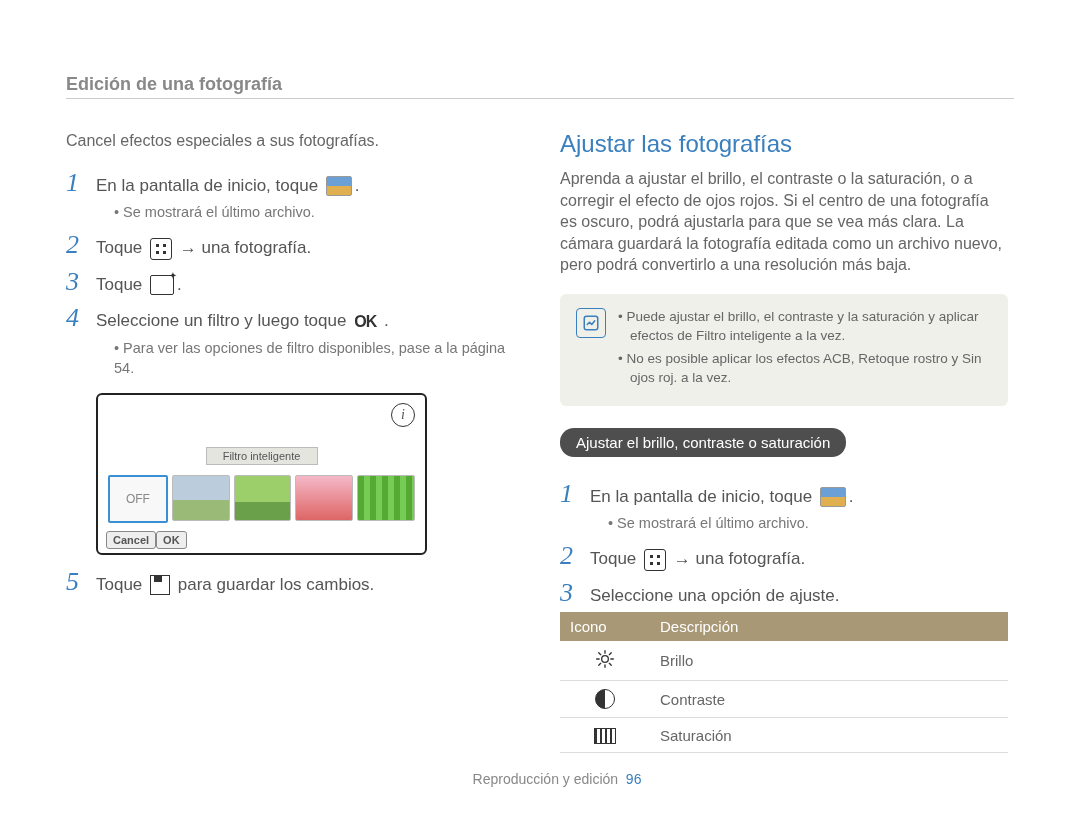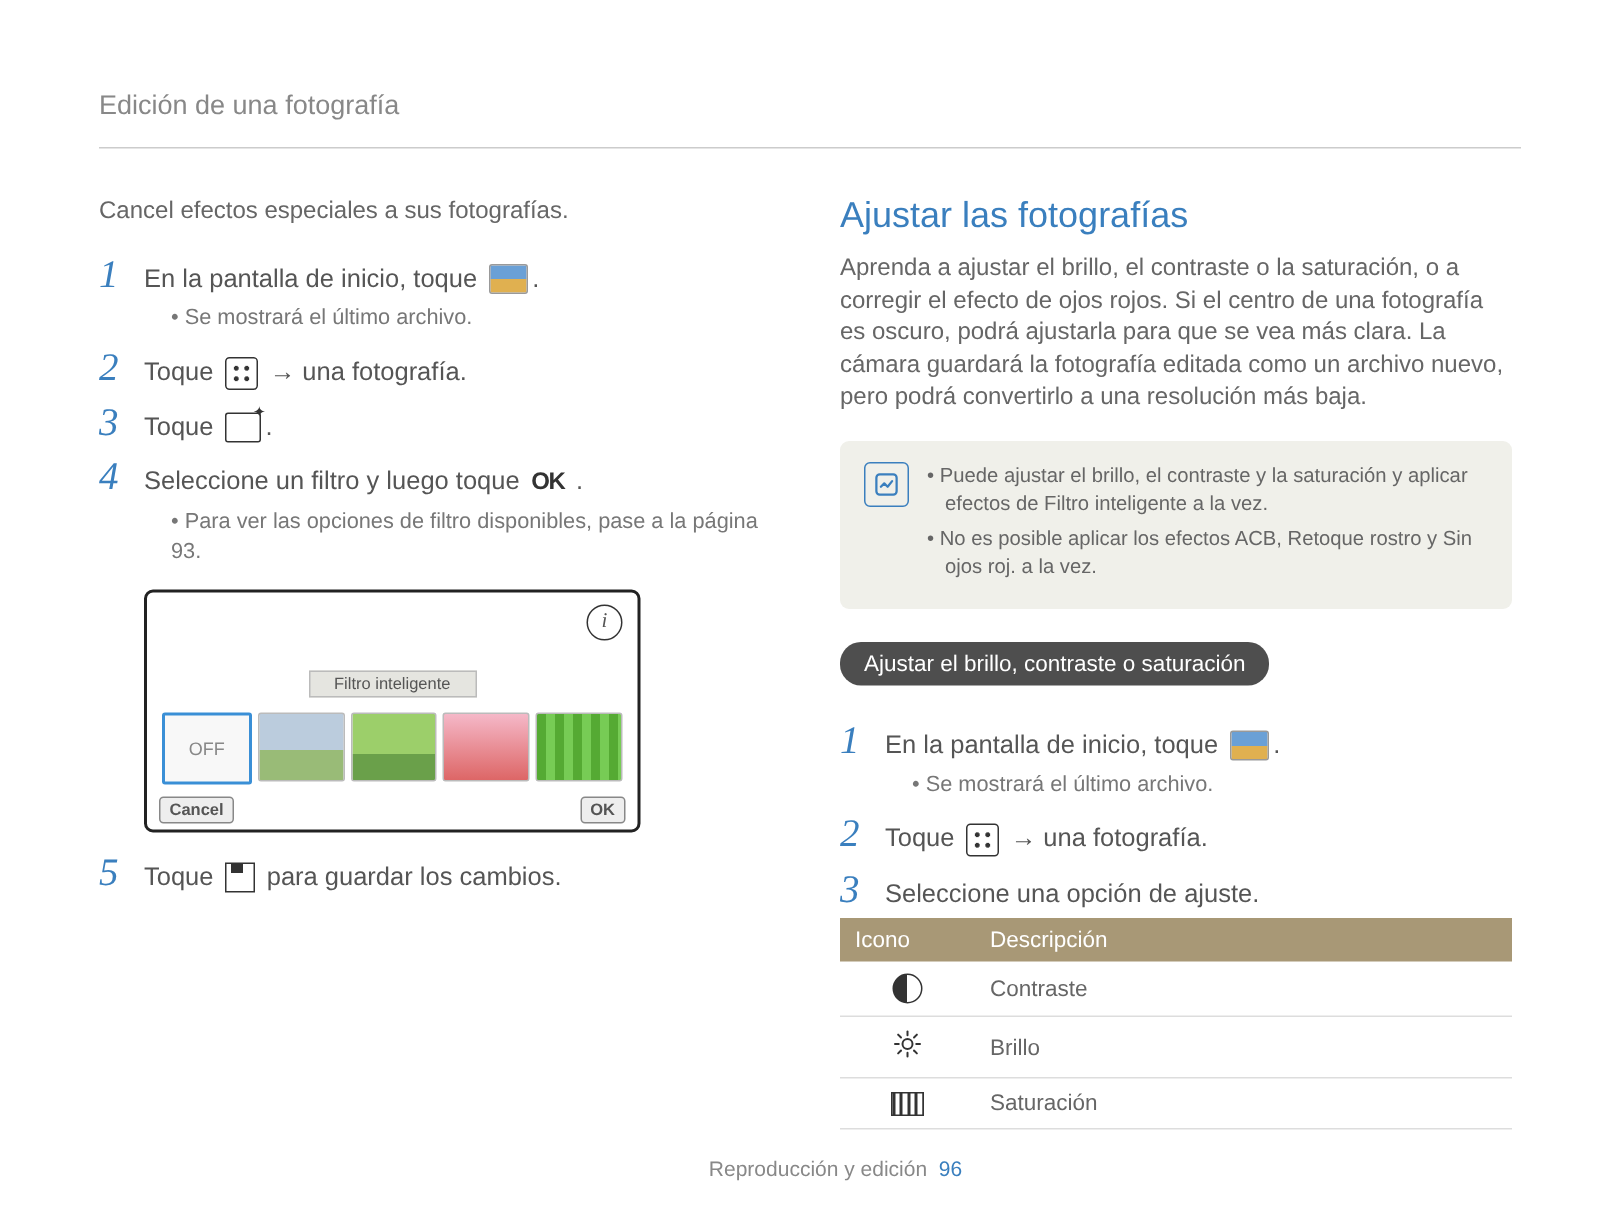--- a/index.html
+++ b/index.html
@@ -1,17 +1,17 @@
 <!DOCTYPE html>
 <html><head>
 <meta charset="utf-8">
 <style>
   html,body{margin:0;padding:0;background:#fff;}
   .page{width:1080px;height:815px;position:relative;font-family:Arial,Helvetica,sans-serif;color:#555;}
-  .breadcrumb{position:absolute;left:66px;top:60px;font-size:18px;color:#888;font-weight:400;}
+  .breadcrumb{position:absolute;left:66px;top:74px;font-size:18px;color:#888;font-weight:700;}
   .hr{position:absolute;left:66px;top:98px;width:948px;height:1px;background:#ccc;}
   .col{position:absolute;top:130px;width:448px;}
   .col-left{left:66px;}
   .col-right{left:560px;}
   .h2{font-size:24px;color:#3a7fbe;font-weight:400;margin:0 0 10px 0;}
   .intro{font-size:16px;color:#666;margin:0 0 18px 0;line-height:1.35;}
   .step{display:flex;align-items:baseline;margin:8px 0 4px 0;}
   .step-num{font-family:Georgia,'Times New Roman',serif;font-style:italic;color:#3a7fbe;font-size:26px;width:30px;flex:0 0 30px;line-height:1;}
   .step-body{font-size:17px;color:#555;line-height:1.5;}
   .sub{margin:2px 0 10px 48px;font-size:14.5px;color:#777;line-height:1.4;}
@@ -53,21 +53,21 @@
   .mock .info{width:22px;height:22px;border:1.4px solid #333;border-radius:50%;display:flex;align-items:center;justify-content:center;font-family:Georgia,serif;font-style:italic;font-size:14px;}
   .mock .label{margin:18px auto 6px auto;width:110px;text-align:center;font-size:11px;background:#e5e5e0;border:1px solid #bbb;padding:2px 0;}
   .mock .strip{display:flex;gap:4px;padding:4px;text-align:right;}
   .mock .tn{flex:1;height:44px;border:1px solid #bbb;border-radius:2px;}
   .mock .tn.sel{border:2px solid #3a8fd6;}
   .mock .tn.off{display:flex;align-items:center;justify-content:center;font-size:12px;color:#888;background:#f8f8f8;}
   .mock .tn.t2{background:linear-gradient(#bcd 55%,#9b7 55%);}
   .mock .tn.t3{background:linear-gradient(#9ccf6a 60%,#6aa04a 60%);}
   .mock .tn.t4{background:linear-gradient(#f5b8c8,#d66);}
   .mock .tn.t5{background:repeating-linear-gradient(90deg,#5a3 0 6px,#7c5 6px 12px);}
-  .mock .btns{display:flex;justify-content:space-between;padding:4px 2px 0 2px;gap:20px;}
+  .mock .btns{display:flex;justify-content:flex-start;padding:4px 2px 0 2px;}
   .mock .mbtn{font-size:11px;font-weight:bold;border:1px solid #888;border-radius:3px;padding:2px 6px;background:#eee;}
 </style>
 </head>
 <body>
 
 <div class="page">
 
   <div class="breadcrumb">Edición de una fotografía</div>
   <div class="hr"></div>
 
@@ -101,21 +101,21 @@
     </div>
 
     <div class="step">
       <div class="step-num">4</div>
       <div class="step-body">
         <span>Seleccione un filtro y luego toque</span>
         <span class="iicon i-ok">OK</span>
         <span>.</span>
       </div>
     </div>
-    <div class="sub">Para ver las opciones de filtro disponibles, pase a la página 93.</div>
+    <div class="sub">Para ver las opciones de filtro disponibles, pase a la página 54.</div>
 
     <div class="mock">
       <div class="topbar">
           <div class="info">i</div>
         </div>
       <div class="label">Filtro inteligente</div>
       <div class="strip">
         <div class="tn sel off">OFF</div>
         <div class="tn t2"></div>
         <div class="tn t3"></div>
@@ -178,44 +178,44 @@
     <div class="step">
       <div class="step-num">3</div>
       <div class="step-body"><span>Seleccione una opción de ajuste.</span></div>
     </div>
 
     <table class="tbl">
       <tbody>
           <tr>
         <th>Icono</th>
         <th>Descripción</th>
-      </tr>
-      <tr>
-        <td class="ic"><span class="iicon i-contrast"></span></td>
-        <td>Contraste</td>
       </tr>
       <tr>
         <td class="ic"><span>
           <svg class="i-bright" viewBox="0 0 24 24" stroke="#333" stroke-width="1.6" fill="none">
                   <circle cx="12" cy="12" r="4"></circle>
                   <g stroke-linecap="round">
                     <line x1="12" y1="2" x2="12" y2="5"></line>
                     <line x1="12" y1="19" x2="12" y2="22"></line>
                     <line x1="2" y1="12" x2="5" y2="12"></line>
                     <line x1="19" y1="12" x2="22" y2="12"></line>
                     <line x1="4.5" y1="4.5" x2="6.8" y2="6.8"></line>
                     <line x1="17.2" y1="17.2" x2="19.5" y2="19.5"></line>
                     <line x1="4.5" y1="19.5" x2="6.8" y2="17.2"></line>
                     <line x1="17.2" y1="6.8" x2="19.5" y2="4.5"></line>
                   </g>
                 </svg>
         </span></td>
         <td>Brillo</td>
       </tr>
       <tr>
+        <td class="ic"><span class="iicon i-contrast"></span></td>
+        <td>Contraste</td>
+      </tr>
+      <tr>
         <td class="ic"><span class="iicon i-sat"></span></td>
         <td>Saturación</td>
       </tr>
     </tbody>
       </table>
   </div>
 
   <div class="footer">
     <span>Reproducción y edición</span>&nbsp;&nbsp;<span class="pn">96</span>
   </div>

